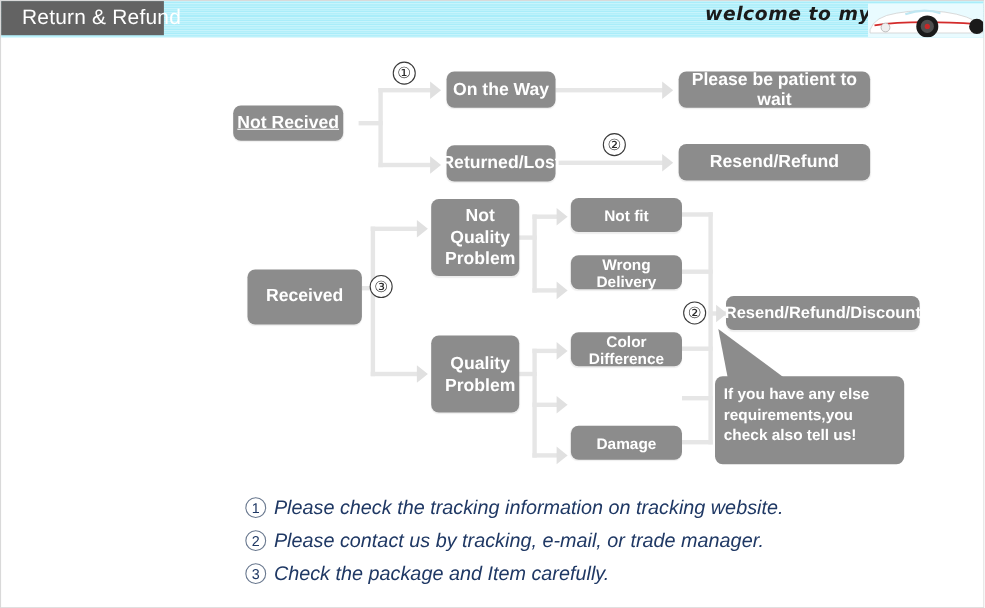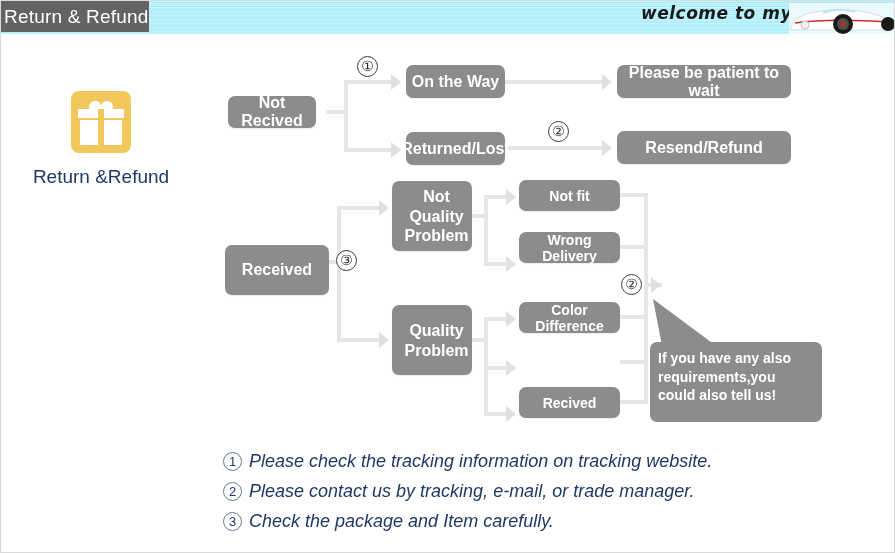--- a/index.html
+++ b/index.html
@@ -36,21 +36,21 @@
       );
   }
   .header-tab {
     position: absolute;
     left: 0; top: 0;
     width: 148px;
     height: 31px;
     background: #636363;
     display: flex;
     align-items: center;
-    padding-left: 3px;
+    padding-left: 19px;
     box-sizing: border-box;
   }
   .header-tab-label {
     color: #ffffff;
     font-size: 19px;
     letter-spacing: .2px;
     white-space: nowrap;
   }
   .welcome-text {
     position: absolute;
@@ -261,32 +261,22 @@
       <path d="M6 20 Q40 15 100 19" stroke="#d32b2b" stroke-width="1.6" fill="none"></path>
       <circle cx="54" cy="21" r="10" fill="#1a1a1a"></circle>
       <circle cx="54" cy="21" r="6" fill="#4f4f4f"></circle>
       <circle cx="54" cy="21" r="2.4" fill="#c62828"></circle>
       <circle cx="16" cy="22" r="4" fill="#f0f0f0" stroke="#b5b5b5" stroke-width="0.8"></circle>
       <circle cx="99" cy="21" r="7" fill="#1a1a1a"></circle>
       <path d="M34 10 Q50 4 66 9" stroke="#bfe7f2" stroke-width="2" fill="none"></path>
     </svg>
   </div>
 
-  <div class="badge-wrap">
-    <div class="gift-box">
-      <div class="gift-bow-l"></div>
-      <div class="gift-bow-r"></div>
-      <div class="gift-band-h"></div>
-      <div class="gift-body"></div>
-      <div class="gift-band-v"></div>
-    </div>
-    <div class="badge-label">Return &amp;Refund</div>
-  </div>
-
-  <div class="node center" style="left:227px; top:95px; width:88px; height:32px;">
+
+  <div class="node center" style="left:211px; top:95px; width:100px; height:32px;text-decoration:underline;">
     <span>Not Recived</span>
   </div>
 
   <div class="hline" style="left:325px; top:109px; width:22px;"></div>
   <div class="vline" style="left:343px; top:79px; height:72px;"></div>
   <div class="hline" style="left:343px; top:79px; width:50px;"></div>
   <div class="arrow" style="left:390px; top:73px;"></div>
   <div class="hline" style="left:343px; top:147px; width:50px;"></div>
   <div class="arrow" style="left:390px; top:141px;"></div>
 
@@ -364,43 +354,46 @@
   <div class="node center small" style="left:518px; top:231px; width:101px; height:31px;">
     <span>Wrong Delivery</span>
   </div>
   <div class="node center small" style="left:518px; top:179px; width:101px; height:31px;">
     <span>Not fit</span>
   </div>
   <div class="node center small" style="left:518px; top:301px; width:101px; height:31px;">
     <span>Color Difference</span>
   </div>
   <div class="node center small" style="left:518px; top:386px; width:101px; height:31px;">
-    <span>Recived</span>
+    <span>Damage</span>
   </div>
 
   <div class="hline" style="left:619px; top:192px; width:28px;"></div>
   <div class="hline" style="left:619px; top:244px; width:28px;"></div>
   <div class="hline" style="left:619px; top:314px; width:28px;"></div>
   <div class="hline" style="left:619px; top:359px; width:28px;"></div>
   <div class="hline" style="left:619px; top:399px; width:28px;"></div>
   <div class="vline" style="left:643px; top:192px; height:211px;"></div>
   <div class="hline" style="left:643px; top:282px; width:18px;"></div>
   <div class="arrow" style="left:650px; top:276px;"></div>
 
   <div class="circ" style="left:620px; top:273px;">
     <span>②</span>
   </div>
 
+  <div class="node center small" style="left:659px; top:268px; width:176px; height:31px; font-size:15px;">
+    <span>Resend/Refund/Discount</span>
+  </div>
 
   <svg class="tail-shape" width="80" height="60">
     <polygon points="4,2 14,54 74,54" fill="#8c8c8c"></polygon>
   </svg>
 
   <div class="bubble">
-    <span>If you have any also requirements,you could also tell us!</span>
+    <span>If you have any else requirements,you check also tell us!</span>
   </div>
 
   <div class="legend">
     <div class="legend-row">
       <span class="legend-num">1</span>
       <span class="legend-text">Please check the tracking information on tracking website.</span>
     </div>
     <div class="legend-row">
       <span class="legend-num">2</span>
       <span class="legend-text">Please contact us by tracking, e-mail, or trade manager.</span>

